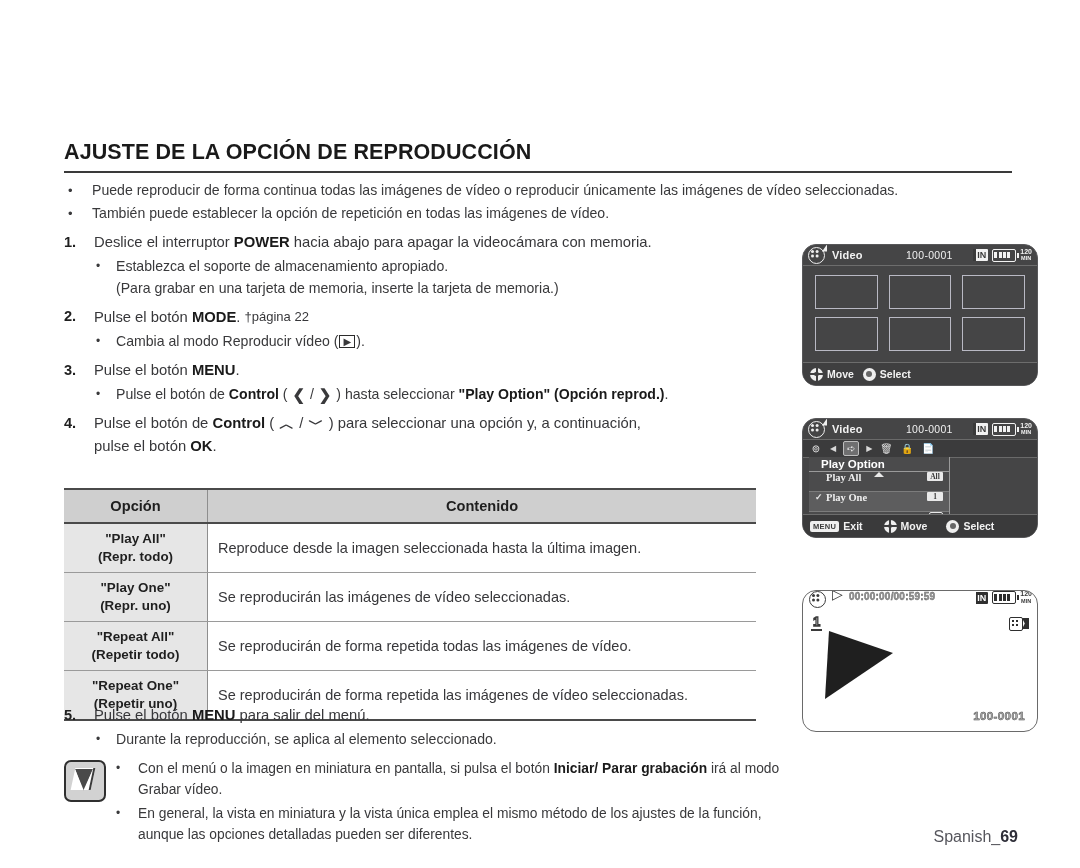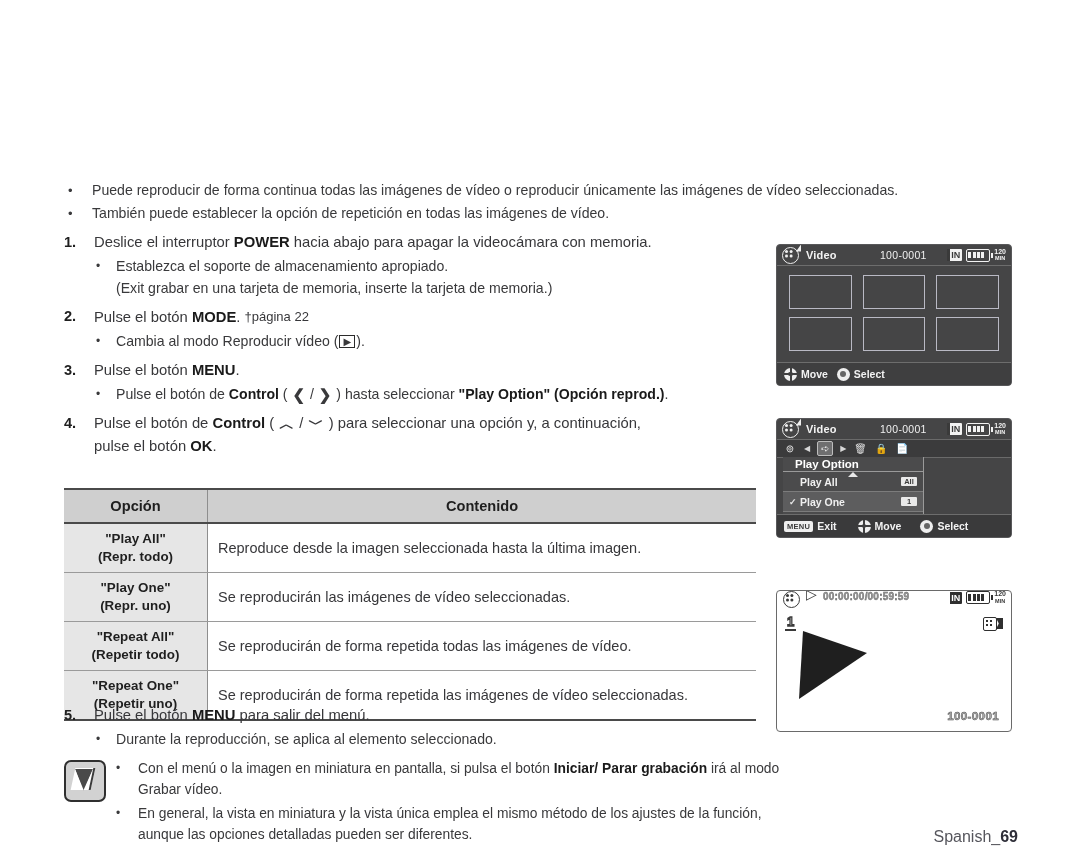--- a/index.html
+++ b/index.html
@@ -245,24 +245,25 @@
     bottom: 22px;
     font-size: 16px;
     color: #55555c;
   }
   .footer b { font-weight: bold; color: #2e2e38; }
 
   
   .lcd {
     position: absolute;
     border: 1.6px solid #58585a;
-    border-radius: 4px;
+    border-radius: 14px;
     background: #454546;
     overflow: hidden;
     font-family: "Liberation Sans", sans-serif;
+    margin-left: 26px;
   }
   .lcd-1 { left: 776px; top: 244px; width: 234px; height: 140px; }
   .lcd-2 { left: 776px; top: 418px; width: 234px; height: 118px; }
   .lcd-3 {
     left: 776px; top: 590px; width: 234px; height: 140px;
     background: #ffffff;
     border: 1.6px solid #6a6a6a;
   }
 
   
@@ -504,28 +505,29 @@
     position: absolute;
     left: 50%; transform: translateX(-50%);
     bottom: -6px;
     width: 0; height: 0;
     border-left: 5px solid transparent;
     border-right: 5px solid transparent;
     border-bottom: 5px solid #e9e9e9;
   }
   .menu-item {
     display: flex;
-    align-items: center;
+    align-items: flex-start;
     font-size: 10.5px;
     font-weight: bold;
     color: #f0f0f0;
     height: 19px;
     padding: 0 6px 0 6px;
     border-bottom: 1px solid #7c7c7c;
     position: relative;
+    font-family: Liberation Serif, serif;
   }
   .menu-item.active { background: #5d5d5e; }
   .mi-check {
     width: 9px;
     flex: 0 0 9px;
     font-size: 9px;
     color: #e8e8e8;
   }
   .mi-label { flex: 1 1 auto; padding-left: 2px; }
   .mi-badge {
@@ -681,20 +683,24 @@
     color: #b0b0b0;
     -webkit-text-stroke: 0.5px #4a4a4a;
     letter-spacing: .4px;
   }
 </style>
 </head>
 <body>
 
 <div class="page">
 
+  <div class="heading-wrap">
+    <div class="heading-title">AJUSTE DE LA OPCIÓN DE REPRODUCCIÓN</div>
+    <div class="heading-rule"></div>
+  </div>
 
   <div class="intro">
     <div class="bullet-row">
       <span class="bullet-dot">•</span>
       <span class="bullet-text">Puede reproducir de forma continua todas las imágenes de vídeo o reproducir únicamente las imágenes de vídeo seleccionadas.</span>
     </div>
     <div class="bullet-row">
       <span class="bullet-dot">•</span>
       <span class="bullet-text">También puede establecer la opción de repetición en todas las imágenes de vídeo.</span>
     </div>
@@ -708,21 +714,21 @@
         <span>Deslice el interruptor </span><b class="sb">POWER</b><span> hacia abajo para apagar la videocámara con memoria.</span>
       </div>
     </div>
     <div class="indent-1">
       <div class="sub-row">
         <span class="sub-dot">•</span>
         <span class="sub-text">Establezca el soporte de almacenamiento apropiado.</span>
       </div>
       <div class="sub-row">
         <span class="sub-dot"></span>
-        <span class="sub-text">(Exit grabar en una tarjeta de memoria, inserte la tarjeta de memoria.)</span>
+        <span class="sub-text">(Para grabar en una tarjeta de memoria, inserte la tarjeta de memoria.)</span>
       </div>
     </div>
 
     <div class="step" style="margin-top:6px">
       <div class="step-num">2.</div>
       <div class="step-body">
         <span>Pulse el botón </span><b class="sb">MODE</b><span>. </span><span class="dagger">†página 22</span>
       </div>
     </div>
     <div class="indent-1">

